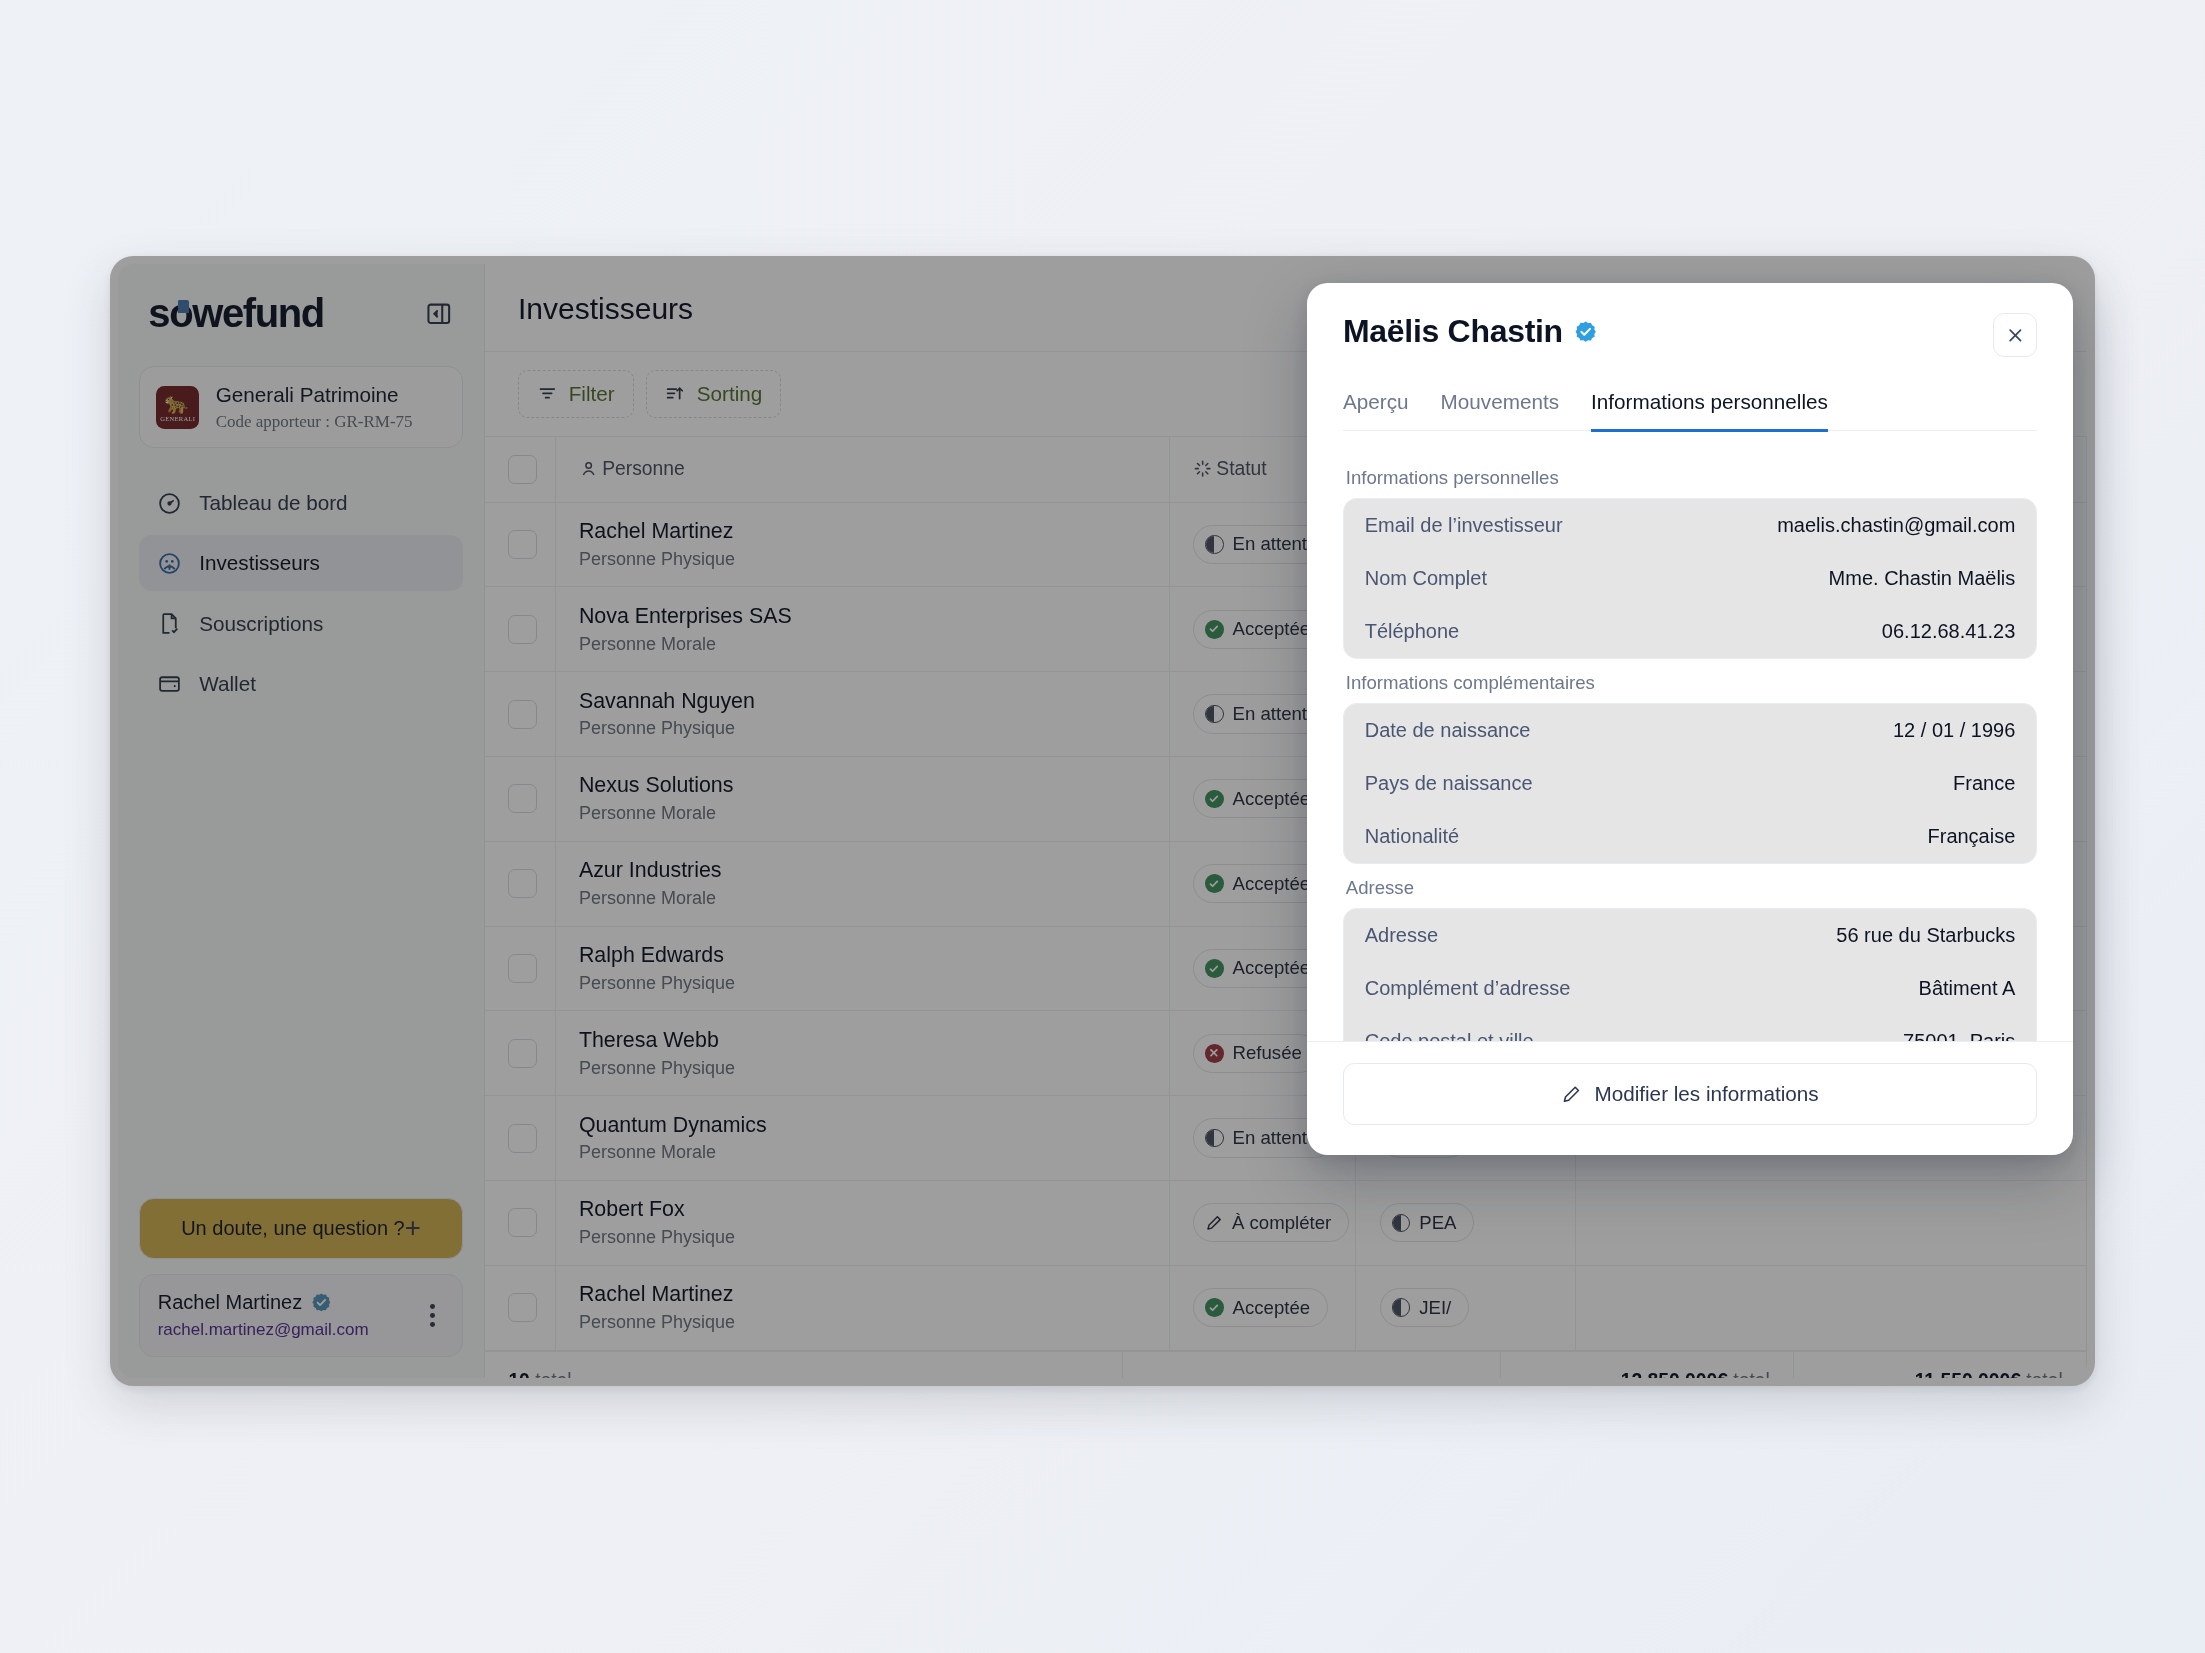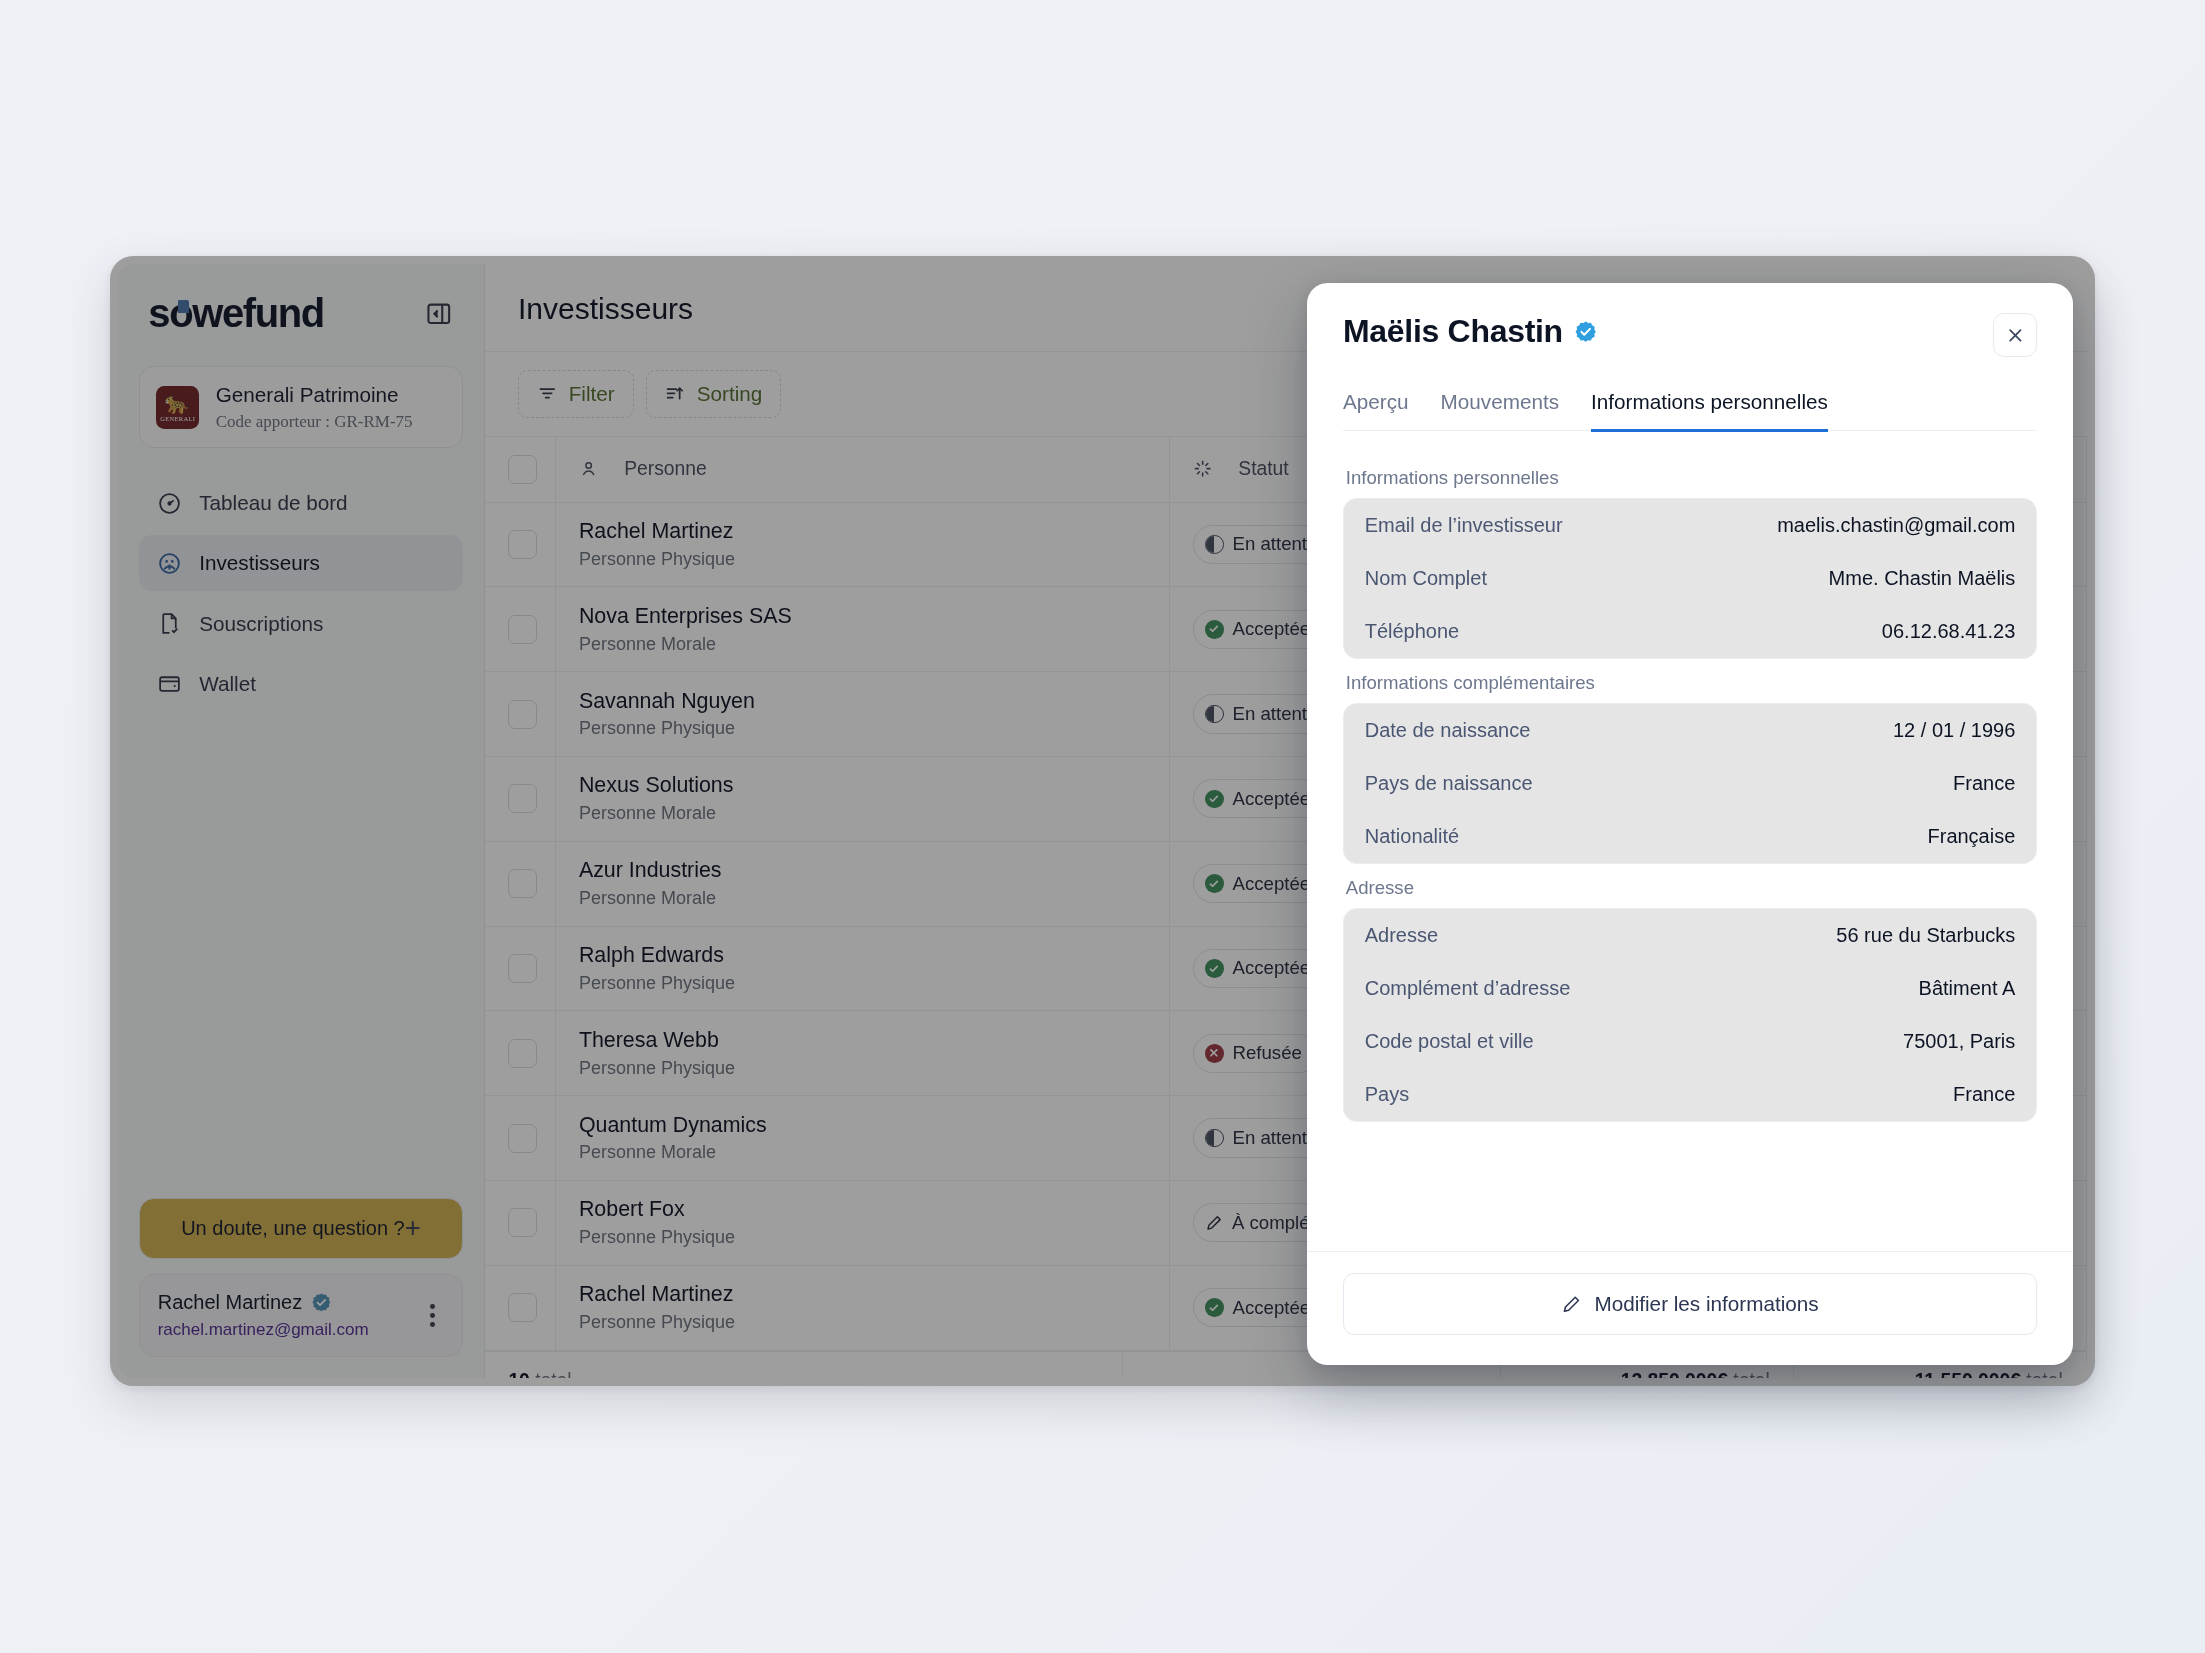--- a/index.html
+++ b/index.html
@@ -111,21 +111,21 @@
   }
 
   table.grid { width: 100%; border-collapse: collapse; table-layout: fixed; }
   table.grid th, table.grid td { border-bottom: 1.4px solid #edeff4; border-right: 1.4px solid #edeff4; text-align: left; }
   table.grid th { padding: 18px 23.4px; font-weight: 400; }
   col.c-check { width: 66px; }
   col.c-person { width: 579px; }
   col.c-status { width: 176px; }
   col.c-alloc { width: 207px; }
   col.c-rest { width: 482px; }
-  .th-inner { display: flex; align-items: center; gap: 26px; font-size: 19.3px; color: #4a5672; }
+  .th-inner { display: flex; align-items: center; gap: 4px; font-size: 19.3px; color: #4a5672; }
   .chk { width: 29px; height: 29px; border: 1.4px solid #d7dbe4; border-radius: 6.9px; background: #fff; cursor: pointer; display: block; }
   td.cell { padding: 16.5px 23.4px; vertical-align: middle; }
   .p-name { font-size: 21.4px; color: #111c38; font-weight: 500; }
   .p-type { font-size: 18px; color: #6d778d; margin-top: 4.8px; }
 
   .badge {
     display: inline-flex; align-items: center; gap: 9px;
     border: 1.4px solid #dfe3ea; border-radius: 688px;
     padding: 7.6px 16.5px 7.6px 11px;
     font-size: 18.6px; color: #2c3652; white-space: nowrap; background: #fff;
@@ -136,21 +136,21 @@
   .dot.gray { background: transparent; border: 1.7px solid #4a5672; position: relative; overflow: hidden; }
   .dot.gray::after { content: ""; position: absolute; left: 0; top: 0; width: 50%; height: 100%; background: #4a5672; }
   .dot svg { width: 11.7px; height: 11.7px; }
 
   .table-foot { margin-top: auto; border-top: 1.4px solid #edeff4; display: flex; }
   .foot-cell { padding: 18px 23.4px; font-size: 19.3px; color: #6d778d; border-right: 1.4px solid #edeff4; }
   .foot-cell b { color: #111c38; font-weight: 600; }
   .modal {
     position: absolute;
     left: 1307px; top: 283px;
-    width: 766px; height: 1082px;
+    width: 766px; height: 872px;
     background: #fff;
     border-radius: 20.7px;
     box-shadow: 0 23.4px 62px rgba(20,28,48,.26), 0 5.5px 16.5px rgba(20,28,48,.12);
     display: flex; flex-direction: column;
     overflow: hidden;
   }
   .modal-head { padding: 30px 36px 0 36px; }
   .modal-title-row { display: flex; align-items: flex-start; justify-content: space-between; }
   .modal-title { font-size: 32px; font-weight: 700; color: #0c1424; display: flex; align-items: center; gap: 11px; letter-spacing: -0.3px; }
   .modal-title .verified { width: 23.4px; height: 23.4px; flex: 0 0 23.4px; }

